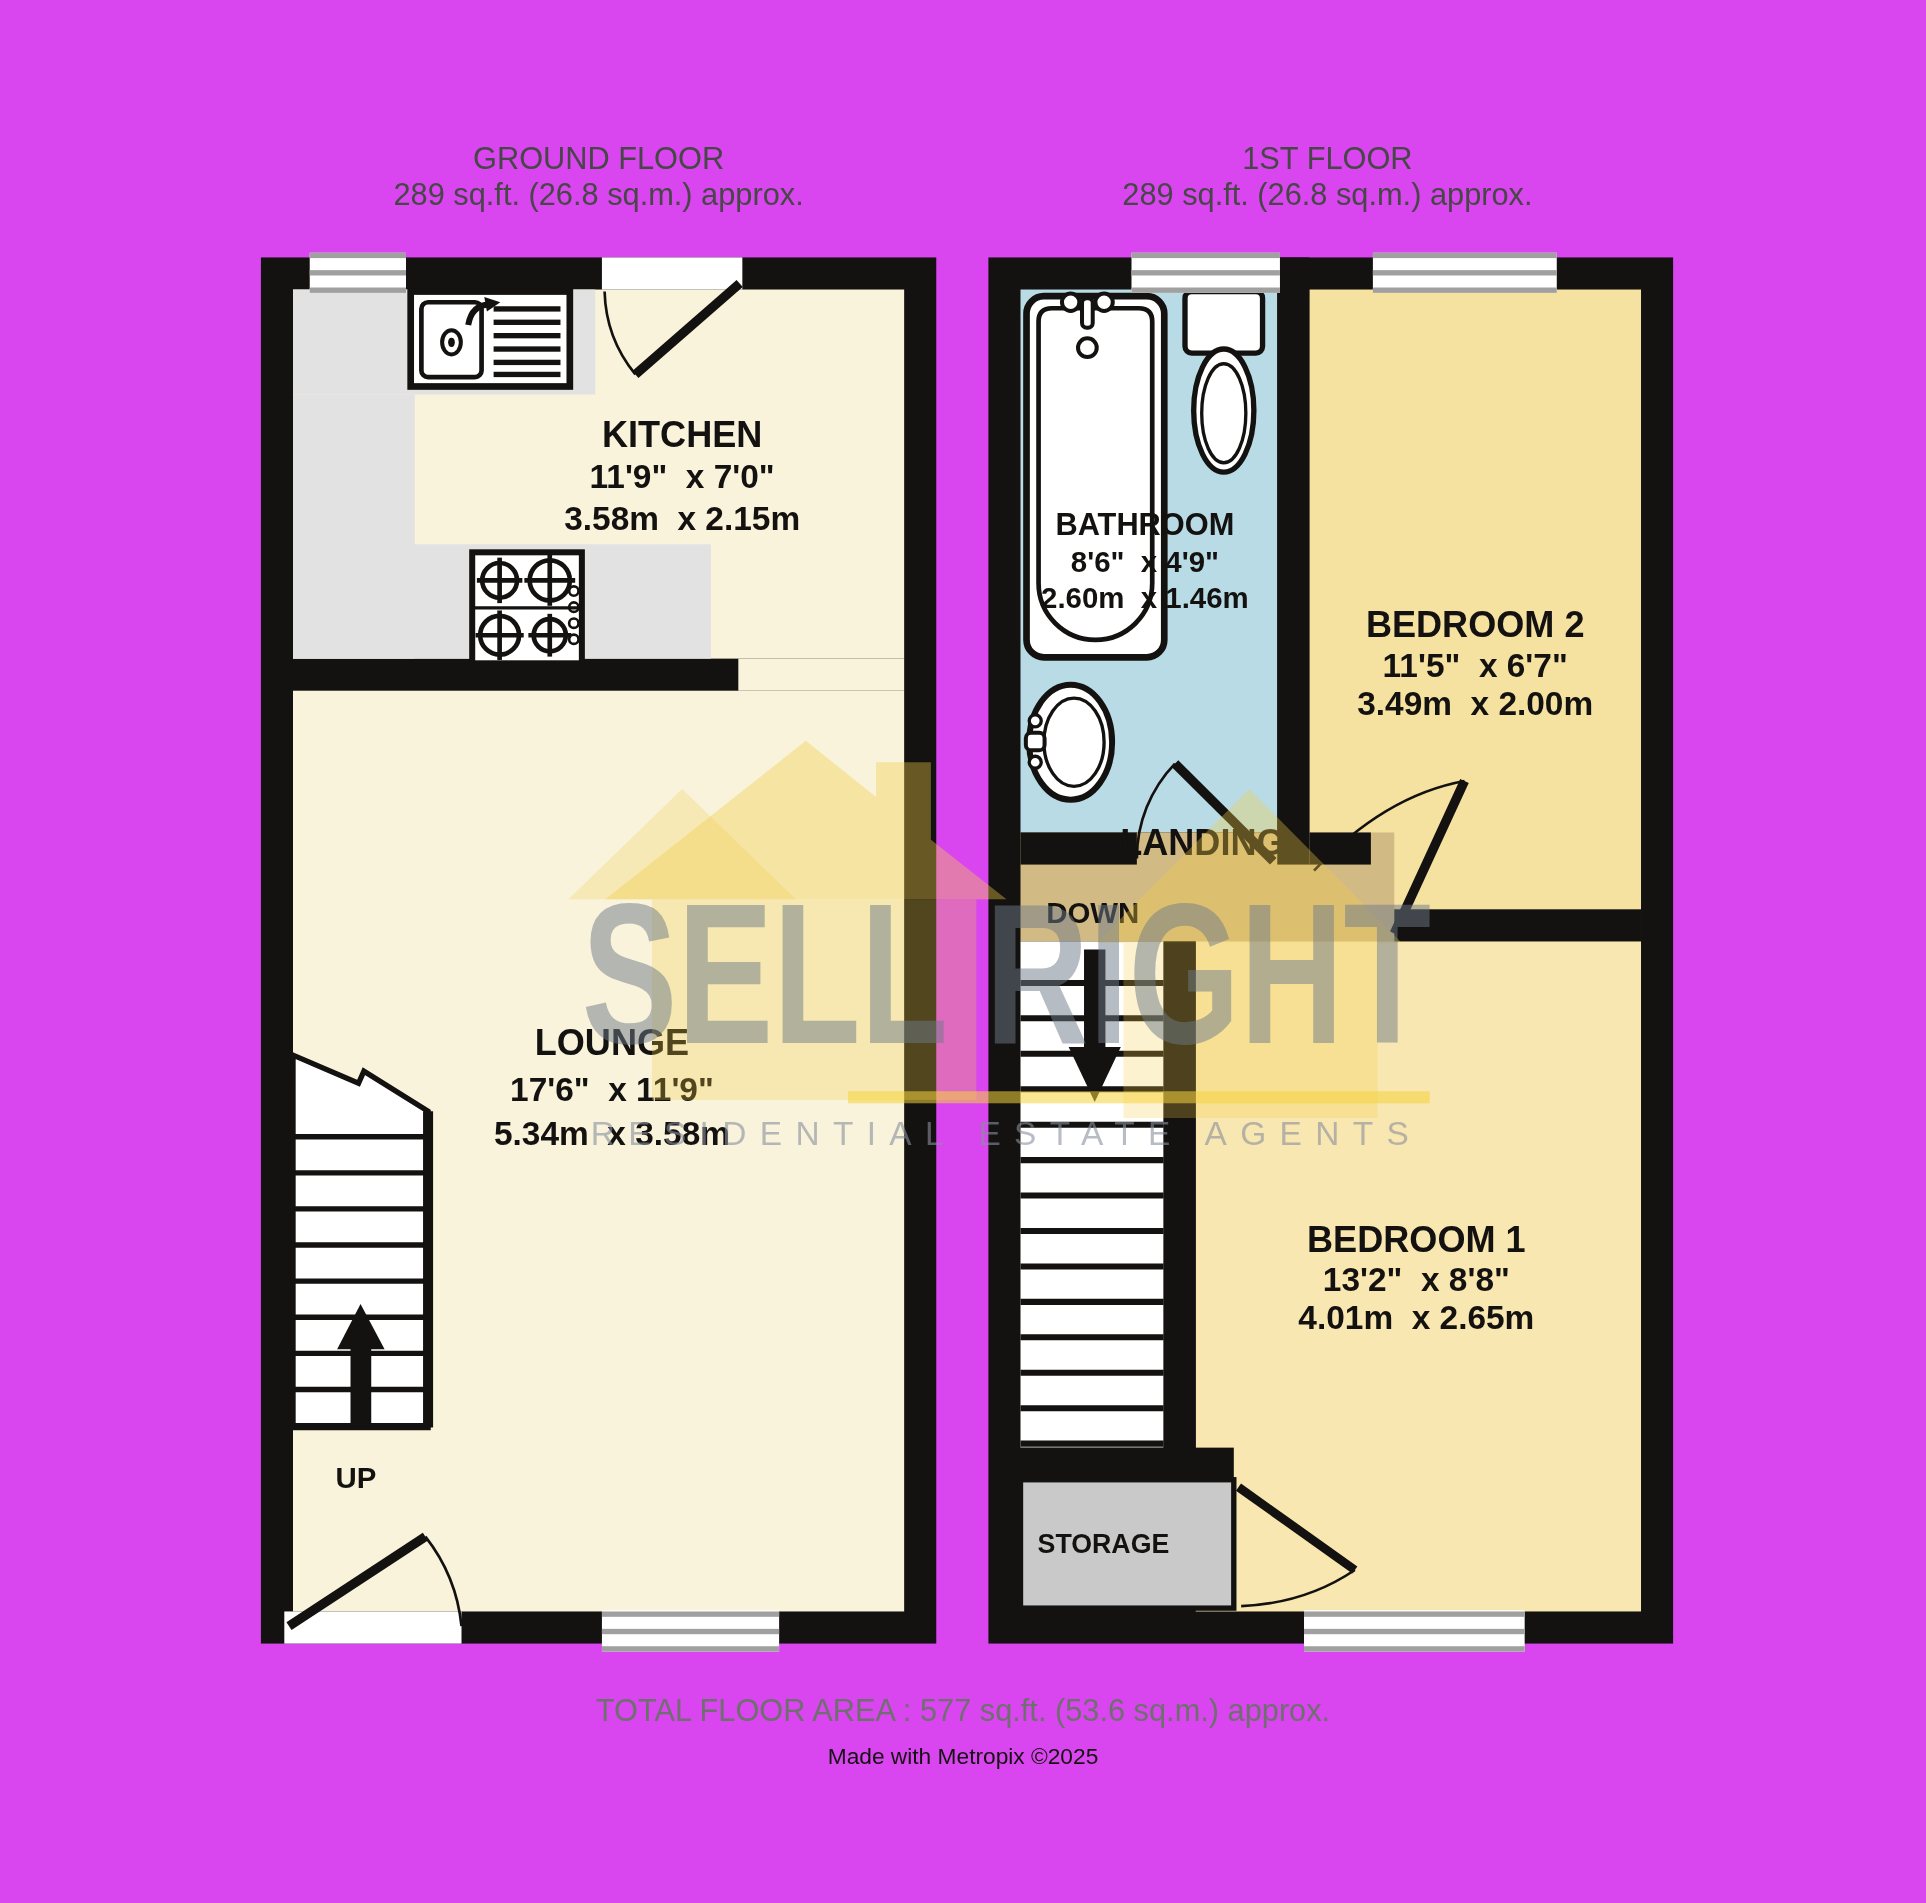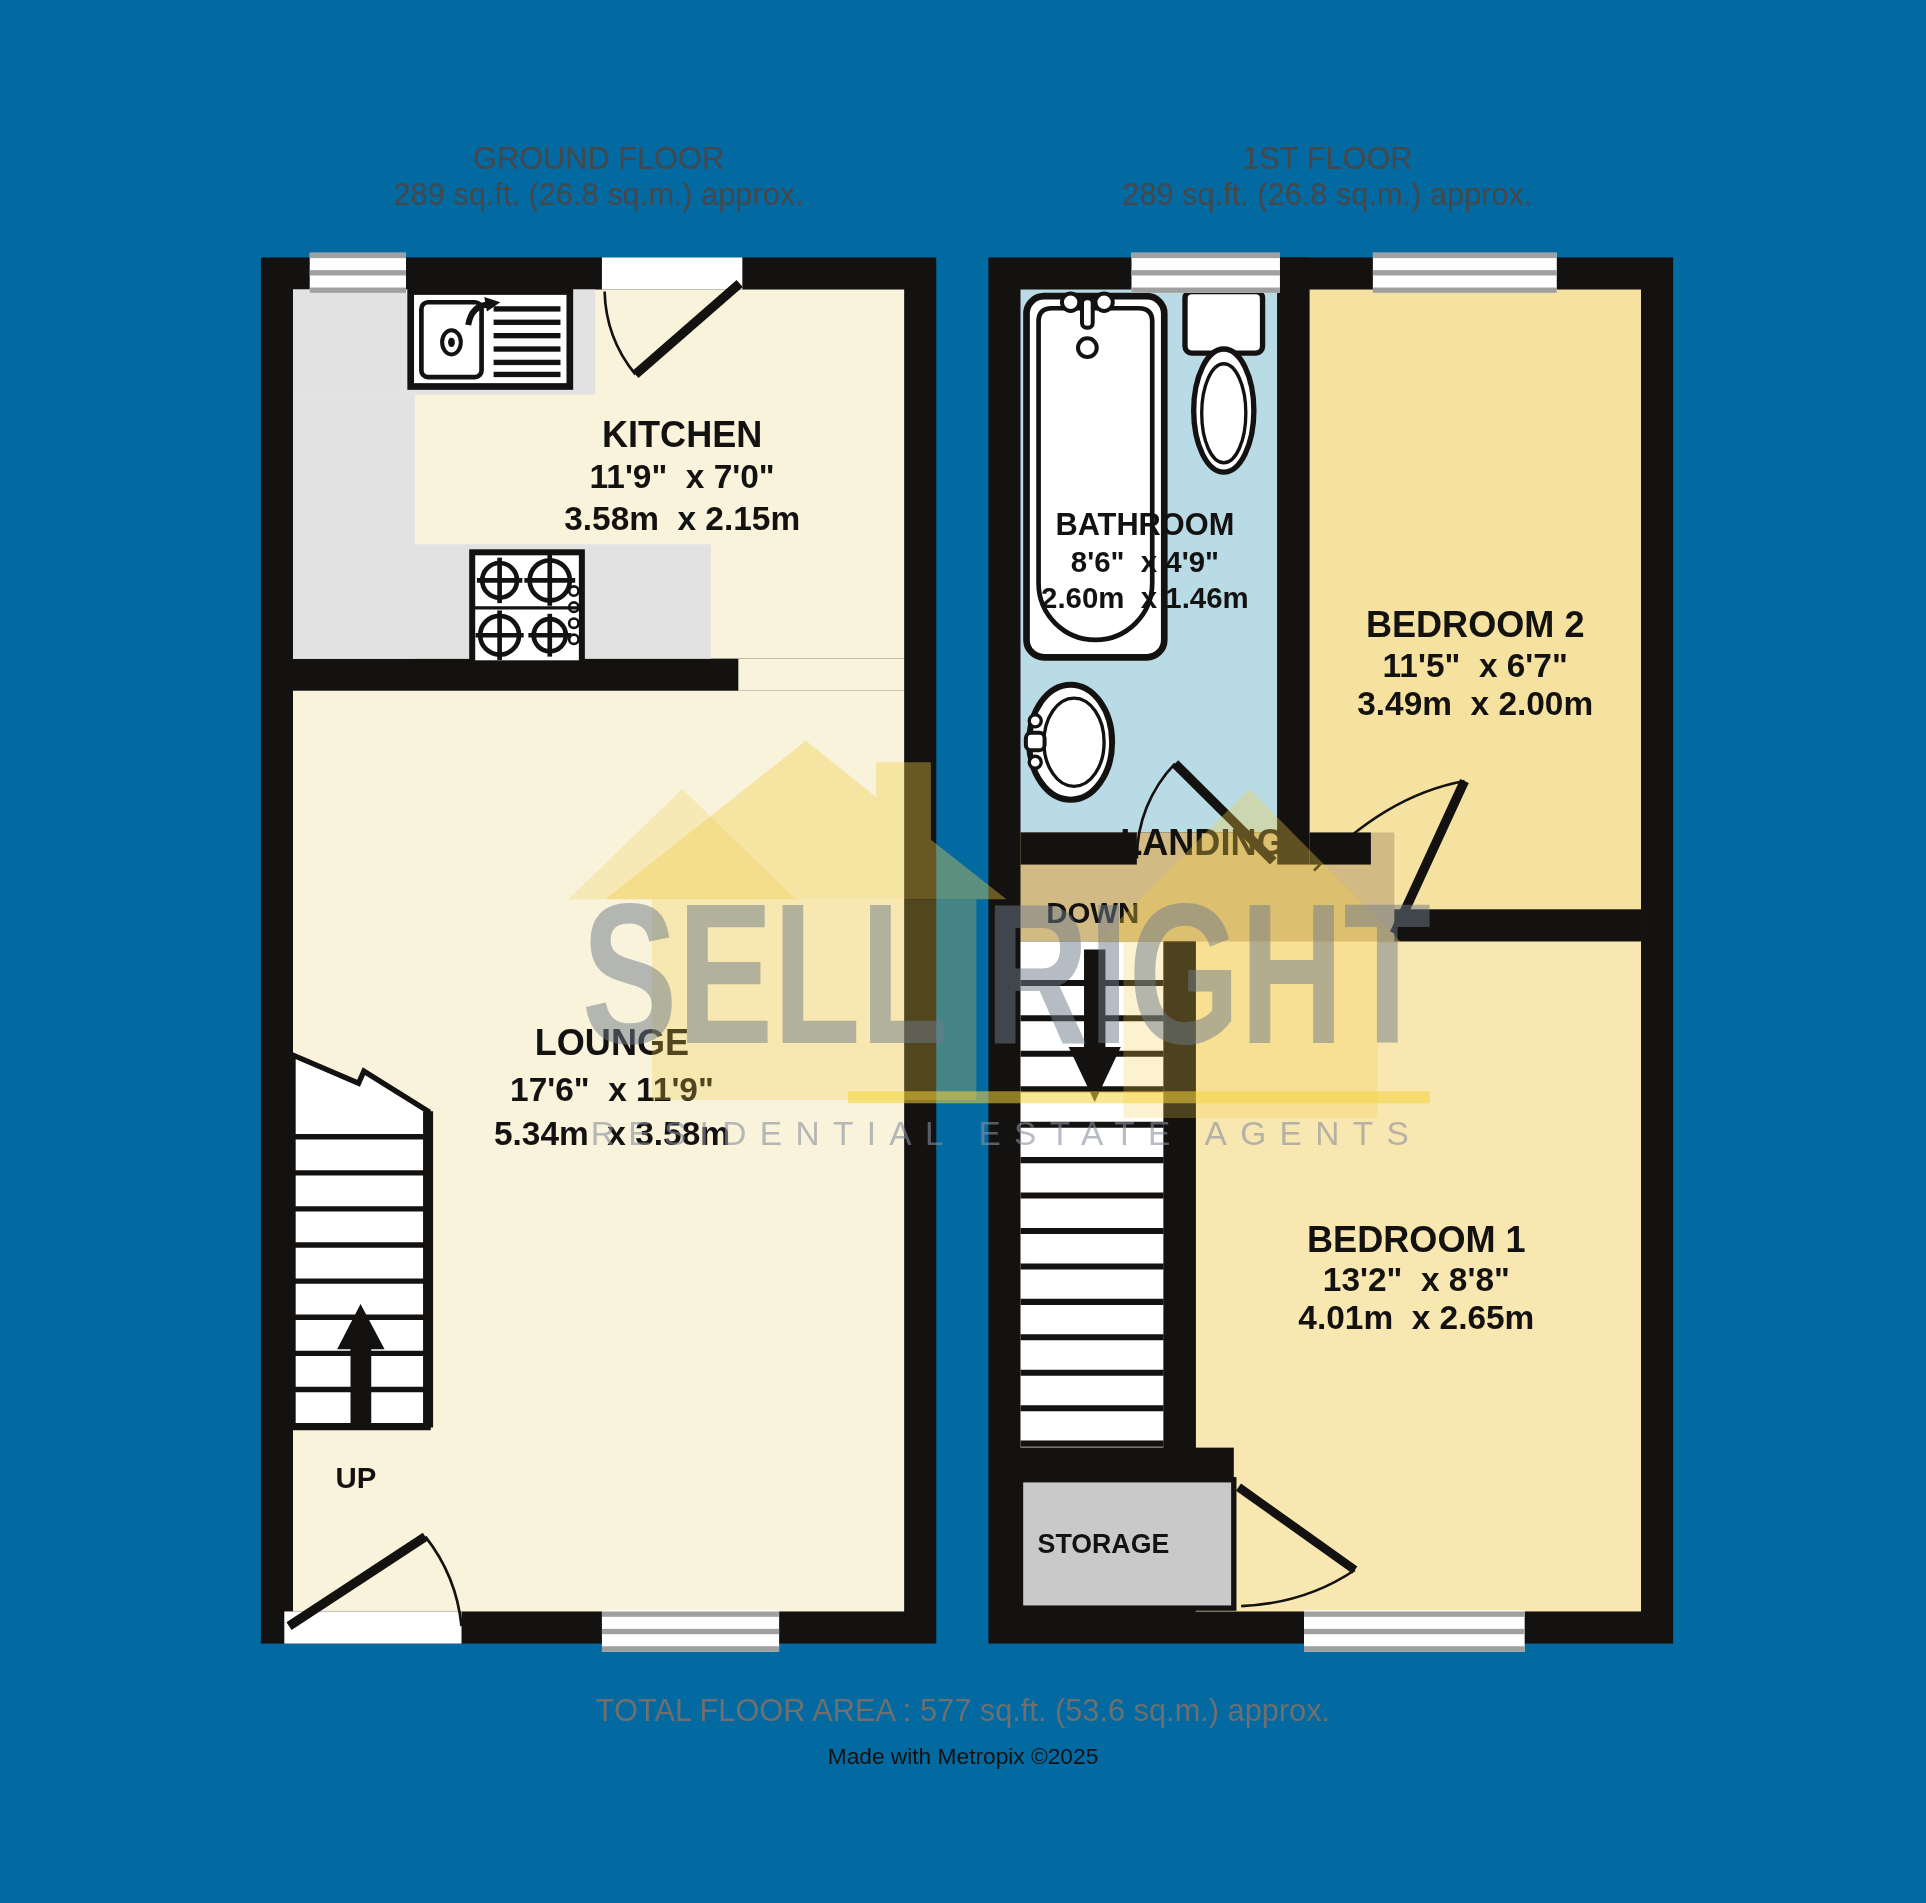--- a/index.html
+++ b/index.html
@@ -1,16 +1,16 @@
 <!DOCTYPE html>
 <html style="font-size:10.7px"><head>
 <meta charset="utf-8">
 <style>
   html,body{margin:0;padding:0;background:#ffffff;}
-  .stage{position:relative;width:1926px;height:1903px;background:#0369a1;overflow:hidden;
+  .stage{position:relative;width:1926px;height:1903px;background:#d946ef;overflow:hidden;
          font-family:"Liberation Sans", sans-serif;}
   svg{display:block;width:1926px;height:1903px;}
   text{font-family:"Liberation Sans", sans-serif;}
   .title-line{font-size:46px;fill:#474747;}
   .room-name{font-size:54px;font-weight:700;fill:#141210;}
   .room-dim{font-size:50px;font-weight:700;fill:#141210;}
   .room-name-sm{font-size:46px;font-weight:700;fill:#141210;}
   .room-dim-sm{font-size:44px;font-weight:700;fill:#141210;}
   .small-label{font-size:44px;font-weight:600;fill:#141210;}
   .storage-label{font-size:40px;font-weight:700;fill:#141210;}

